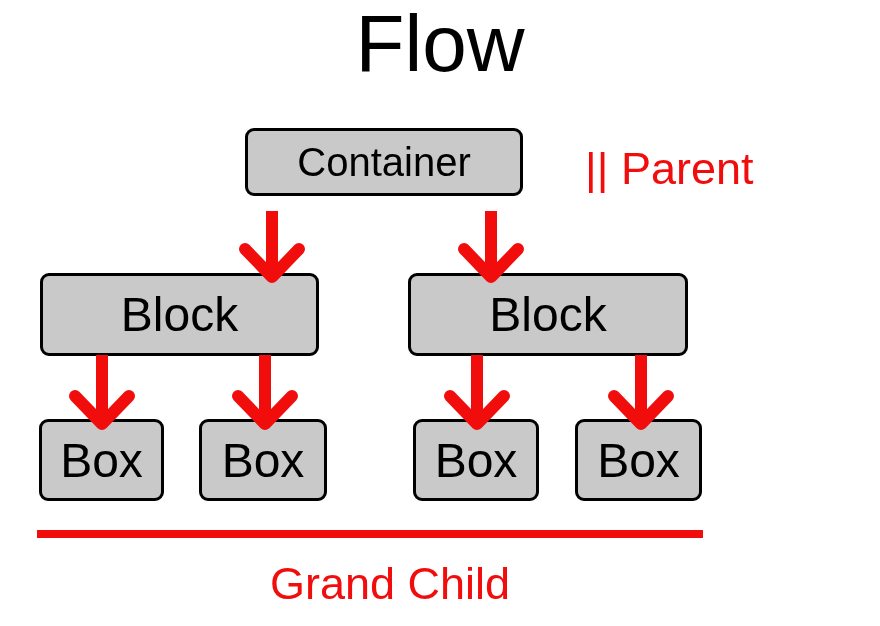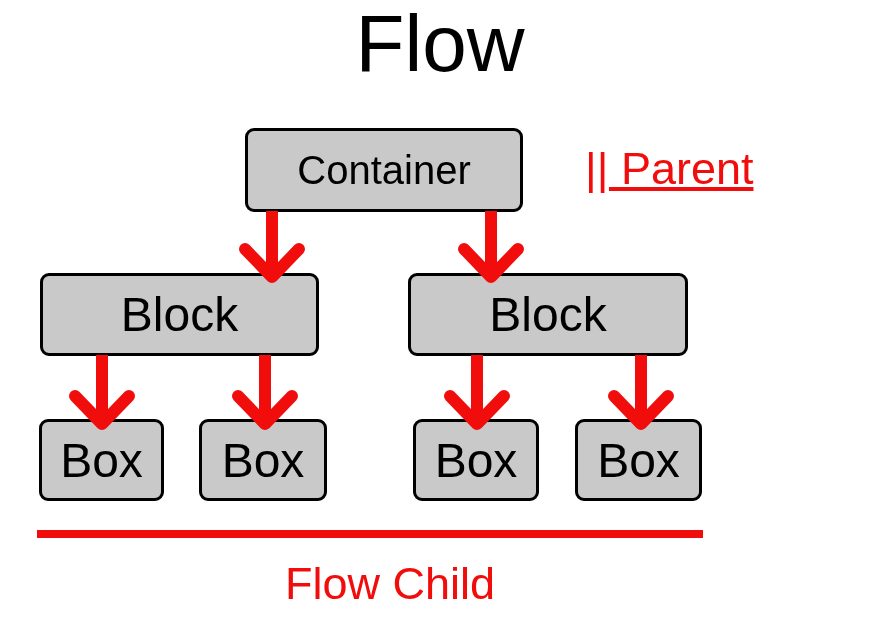--- a/index.html
+++ b/index.html
@@ -36,36 +36,36 @@
     position: absolute;
     background: var(--node-fill);
     border: 3px solid var(--node-border);
     border-radius: 9px;
     display: flex;
     align-items: center;
     justify-content: center;
     color: var(--text);
     white-space: nowrap;
   }
-  .node-container { left: 245px; top: 128px; width: 278px; height: 84px; font-size: 40px; }
+  .node-container { left: 245px; top: 128px; width: 278px; height: 68px; font-size: 40px; }
   .node-block-left  { left: 40px;  top: 273px; width: 279px; height: 83px; font-size: 48px; }
   .node-block-right { left: 408px; top: 273px; width: 280px; height: 83px; font-size: 48px; }
   .node-box { top: 419px; height: 82px; font-size: 48px; }
   .node-box-1 { left: 39px;  width: 125px; }
   .node-box-2 { left: 199px; width: 128px; }
   .node-box-3 { left: 413px; width: 126px; }
   .node-box-4 { left: 575px; width: 127px; }
   .annotation {
     position: absolute;
     color: var(--red);
     font-size: 45px;
     font-weight: 500;
     white-space: nowrap;
   }
-  .annotation-parent { left: 585px; top: 143px; text-decoration: underline; }
+  .annotation-parent { left: 585px; top: 143px; }
   .annotation-child  { left: 727px; top: 288px; }
   .annotation-grandchild {
     left: 0px; top: 558px; width: 780px;
     text-align: center;
   }
   .baseline-rule {
     position: absolute;
     left: 37px; top: 530px;
     width: 666px; height: 8px;
     background: var(--red);
@@ -115,21 +115,21 @@
     <span>Box</span>
   </div>
   <div class="node node-box node-box-3">
     <span>Box</span>
   </div>
   <div class="node node-box node-box-4">
     <span>Box</span>
   </div>
 
   <div class="baseline-rule"></div>
-  <div class="annotation annotation-grandchild">Flow Child</div>
+  <div class="annotation annotation-grandchild">Grand Child</div>
 
   <svg class="arrow-layer" viewBox="0 0 880 626" xmlns="http://www.w3.org/2000/svg">
 
     <g>
       <line x1="272" y1="211" x2="272" y2="269"></line>
       <polyline points="245,249 272,277 299,249"></polyline>
     </g>
 
     <g>
       <line x1="491" y1="211" x2="491" y2="269"></line>

